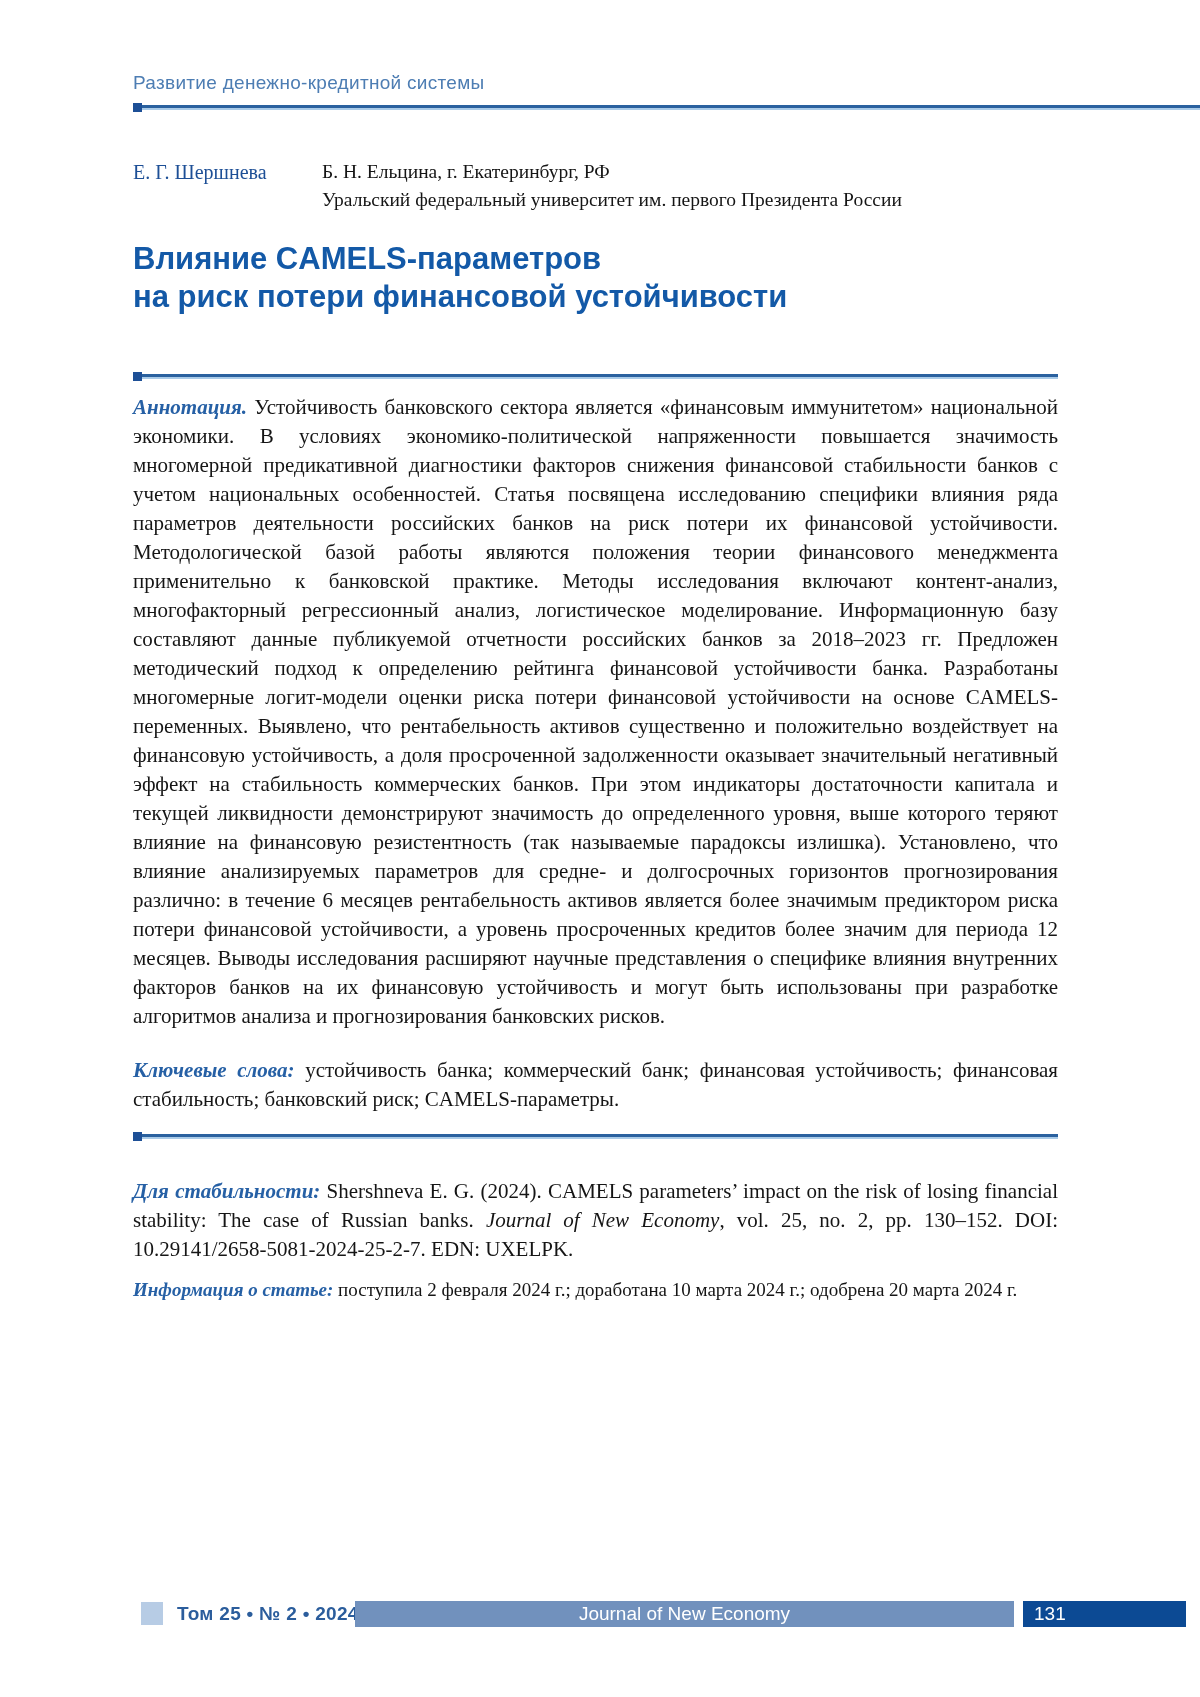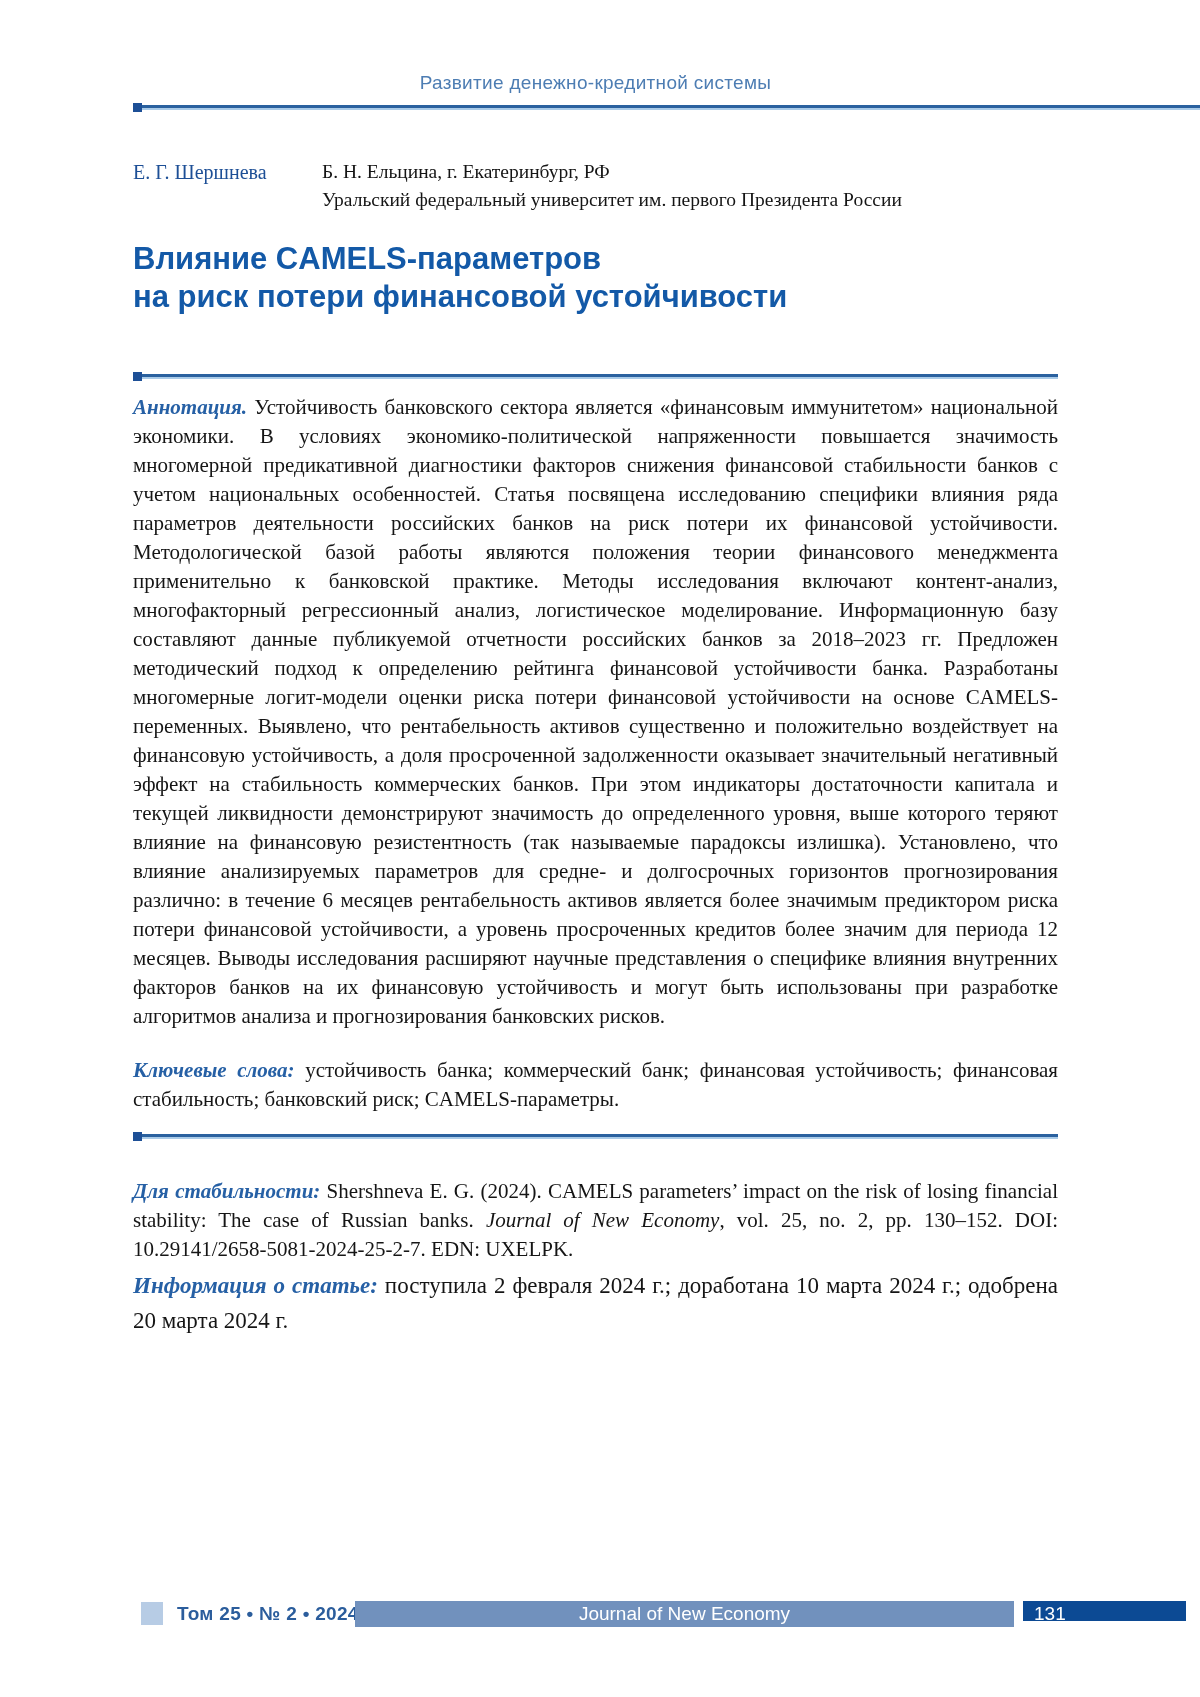--- a/index.html
+++ b/index.html
@@ -10,21 +10,21 @@
     background: #ffffff;
     font-family: "Liberation Serif", serif;
     color: #151515;
     overflow: hidden;
   }
 
   
   .running-head {
     position: absolute;
     top: 72px; left: 133px; width: 925px;
-    text-align: center;
+    text-align: left;
     font-family: "Liberation Sans", sans-serif;
     font-size: 19px;
     letter-spacing: 0.3px;
     color: #4d7db3;
   }
 
   
   .rule { position: relative; height: 9px; }
   .rule-line {
     position: absolute; left: 0; right: 0; top: 2px;
@@ -72,22 +72,22 @@
     margin-top: 25px;
     font-size: 21px; line-height: 29px;
     text-align: justify;
   }
   .citation {
     margin-top: 36px;
     font-size: 21px; line-height: 29px;
     text-align: justify;
   }
   .article-info {
-    margin-top: 4px;
-    font-size: 23px; line-height: 35px;
+    margin-top: 14px;
+    font-size: 19px; line-height: 24px;
     text-align: justify;
   }
   .label { color: #2660a5; font-weight: bold; font-style: italic; }
   .italic { font-style: italic; }
 
   
   .footer {
     position: absolute; left: 0; right: 0; top: 1598px; height: 30px;
     font-family: Liberation Sans, sans-serif;
   }
@@ -99,21 +99,21 @@
     position: absolute; left: 177px; top: 5px;
     font-size: 19px; font-weight: bold; color: #2b5d9c;
     letter-spacing: 0.3px;
   }
   .footer-bar {
     position: absolute; left: 355px; top: 3px; width: 659px; height: 26px;
     background: #7191bd; color: #ffffff;
     text-align: center; font-size: 19px; line-height: 26px;
   }
   .footer-page {
-    position: absolute; left: 1023px; right: 14px; top: 3px; height: 20px;
+    position: absolute; left: 1023px; right: 14px; top: 3px; height: 26px;
     background: #0c4a94; color: #ffffff;
     padding-left: 11px; font-size: 19px; line-height: 26px;
   }
 </style>
 </head>
 <body>
 
 <div class="page">
 
   <div class="running-head">Развитие денежно-кредитной системы</div>

